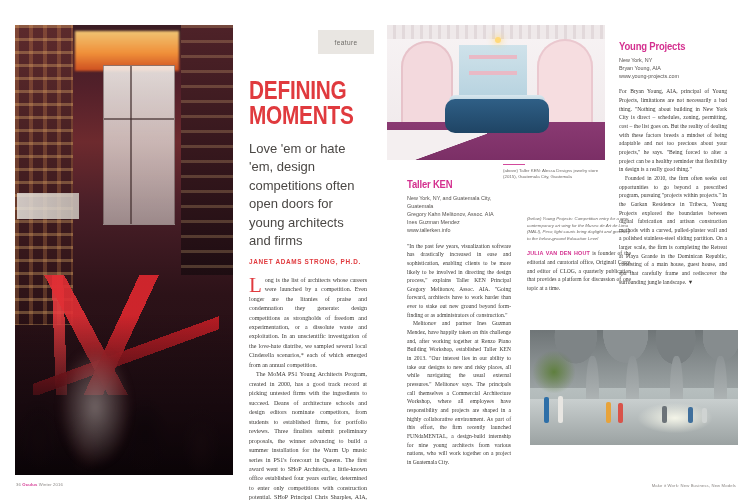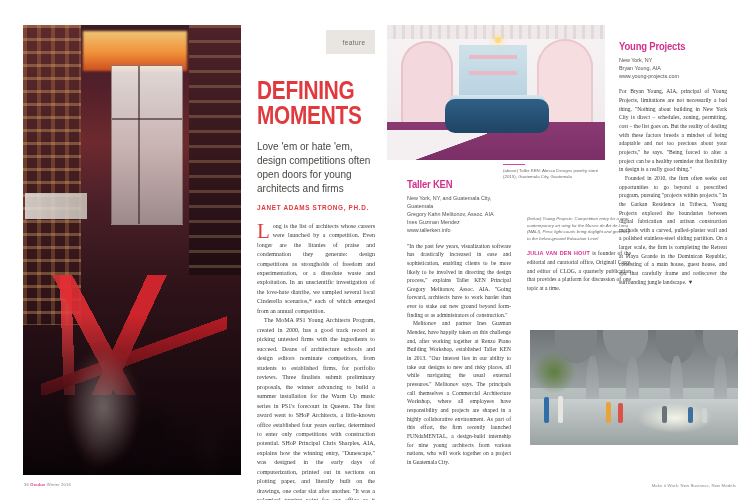--- a/index.html
+++ b/index.html
@@ -2,21 +2,21 @@
 <html><head>
 <meta charset="utf-8">
 <style>
   * { box-sizing: border-box; margin:0; padding:0; }
   html,body { width:750px; height:500px; background:#ffffff; }
   body { font-family:"Liberation Sans", sans-serif; overflow:hidden; }
 
   .spread { position:relative; width:750px; height:500px; background:#fff; }
 
   
-  .page-left { position:absolute; left:8px; top:0; width:375px; height:499px; background:#fff; }
+  .page-left { position:absolute; left:0; top:0; width:375px; height:499px; background:#fff; }
   .page-right { position:absolute; left:375px; top:0; width:375px; height:500px; background:#fff; }
 
   
   .hero-photo {
     position:absolute; left:15px; top:25px; width:218px; height:450px;
     overflow:hidden; background:#241018;
   }
   .hp-sky {
     position:absolute; inset:0;
     background:
@@ -93,21 +93,21 @@
     position:absolute; left:249px; top:78px; width:118px;
   }
   .headline {
     font-family:"Liberation Sans", sans-serif;
     font-weight:bold; font-size:26px; line-height:.96;
     color:#e03a3e; letter-spacing:-.3px;
     transform:scaleX(.80); transform-origin:left top;
     width:150px;
   }
   .deck {
-    margin-top:12px; font-size:10px; line-height:1.42; color:#4a4744;
+    margin-top:12px; font-size:13px; line-height:1.42; color:#4a4744;
   }
   .byline {
     margin-top:7px; font-size:6.4px; color:#e03a3e;
     letter-spacing:.65px; font-weight:bold;
   }
 
   .bodycol {
     margin-top:11px;
     font-family:"Liberation Serif", serif;
     font-size:6.0px; line-height:1.58; color:#3a3734;

